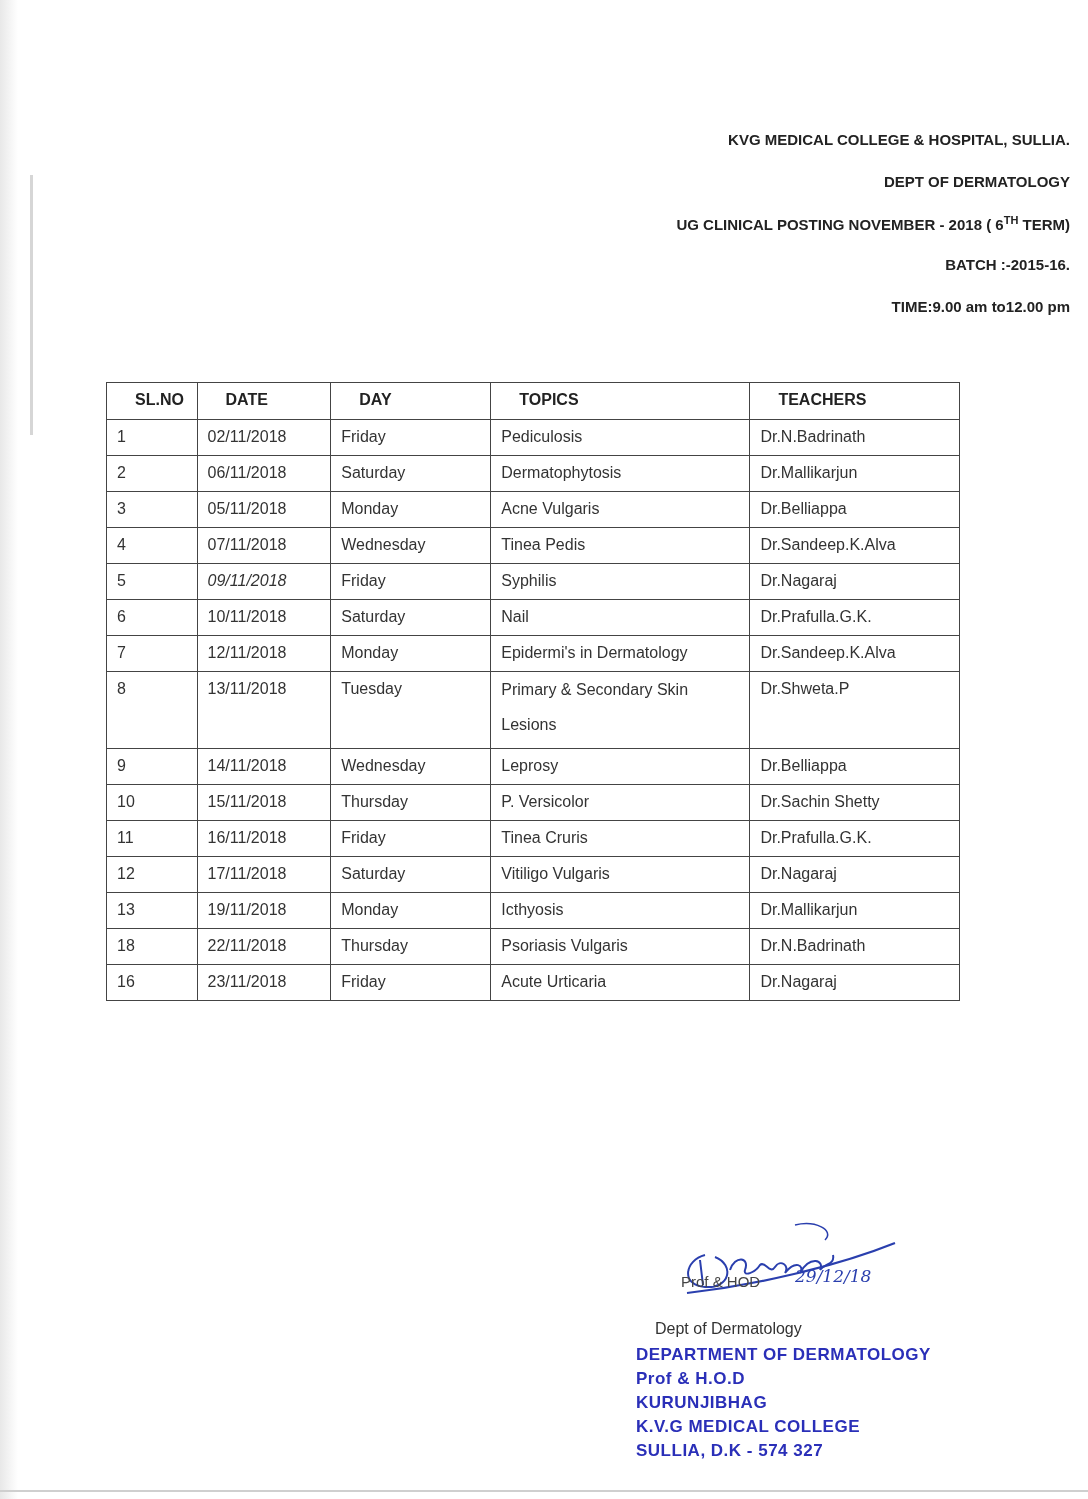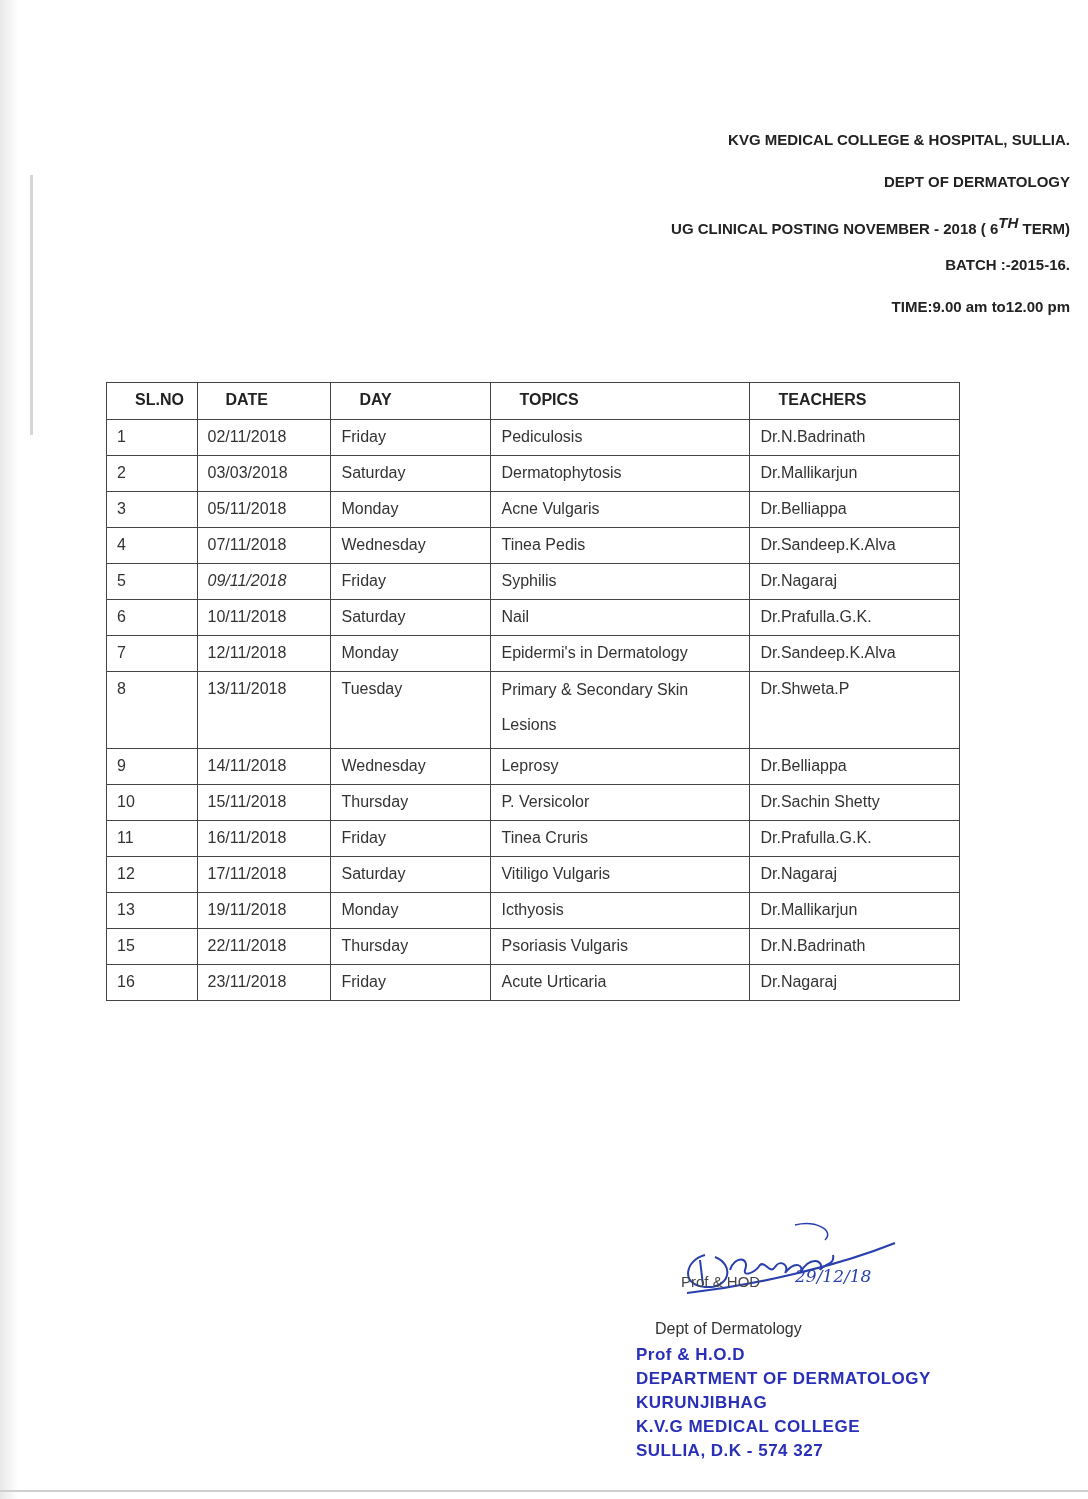--- a/index.html
+++ b/index.html
@@ -5,21 +5,21 @@
   html, body { margin:0; padding:0; }
   body {
     width:1088px; height:1499px; background:#ffffff; position:relative;
     font-family:"Liberation Sans", sans-serif; color:#222; overflow:hidden;
   }
   .scan-edge { position:absolute; left:0; top:0; width:18px; height:1499px;
     background:linear-gradient(to right, #e8e8e8, rgba(255,255,255,0)); }
   .scan-mark { position:absolute; left:30px; top:175px; width:3px; height:260px; background:#bbb; opacity:.6; }
   .heading { position:absolute; left:0; width:1070px; text-align:right; font-weight:bold;
     font-size:15px; color:#222; }
-  .heading sup { font-size:15px;font-style:italic; }
+  .heading sup { font-size:11px; }
   #h1 { top:131px; } #h2 { top:173px; } #h3 { top:214px; } #h4 { top:256px; } #h5 { top:298px; }
 
   table.sched { position:absolute; left:106px; top:382px; border-collapse:collapse;
     width:854px; font-size:16px; color:#333; }
   table.sched th, table.sched td { border:1px solid #444; text-align:left; vertical-align:top;
     padding:8px 8px 6px 10px; font-weight:normal; }
   table.sched th { font-weight:bold; color:#222; font-size:16px; height:22px;padding-left:28px; }
   table.sched td { height:21px; }
   table.sched td.lines2 { line-height:35px; padding-top:0; }
   .c1 { width:55px; } .c2 { width:108px; } .c3 { width:141px; } .c4 { width:260px; } .c5 { width:190px; }
@@ -61,21 +61,21 @@
   <tbody id="rows">
       <tr>
         <td>1</td>
         <td>02/11/2018</td>
         <td>Friday</td>
         <td>Pediculosis</td>
         <td>Dr.N.Badrinath</td>
       </tr>
       <tr>
         <td>2</td>
-        <td>03/03/2018</td>
+        <td>06/11/2018</td>
         <td>Saturday</td>
         <td>Dermatophytosis</td>
         <td>Dr.Mallikarjun</td>
       </tr>
       <tr>
         <td>3</td>
         <td>05/11/2018</td>
         <td>Monday</td>
         <td>Acne Vulgaris</td>
         <td>Dr.Belliappa</td>
@@ -144,21 +144,21 @@
         <td>Dr.Nagaraj</td>
       </tr>
       <tr>
         <td>13</td>
         <td>19/11/2018</td>
         <td>Monday</td>
         <td>Icthyosis</td>
         <td>Dr.Mallikarjun</td>
       </tr>
       <tr>
-        <td>15</td>
+        <td>18</td>
         <td>22/11/2018</td>
         <td>Thursday</td>
         <td>Psoriasis Vulgaris</td>
         <td>Dr.N.Badrinath</td>
       </tr>
       <tr>
         <td>16</td>
         <td>23/11/2018</td>
         <td>Friday</td>
         <td>Acute Urticaria</td>
@@ -171,20 +171,20 @@
   <path d="M30,40 C10,45 5,70 30,72 C55,74 60,50 40,42 M25,45 L28,70" fill="none" stroke="#2a3fae" stroke-width="2"></path>
   <path d="M55,55 C60,40 75,42 70,55 C68,62 80,58 85,50 C90,45 95,60 100,52 C105,44 115,50 110,58 C120,45 130,50 125,58 C135,40 150,45 145,55 C150,48 160,50 158,40" fill="none" stroke="#2a3fae" stroke-width="2"></path>
   <path d="M120,10 C140,5 160,15 150,25" fill="none" stroke="#2a3fae" stroke-width="1.5"></path>
   <path d="M12,78 C80,70 160,52 220,28" fill="none" stroke="#2a3fae" stroke-width="2.2"></path>
 </svg>
 <div class="prof-hod">Prof &amp; HOD</div>
 <div class="sig-date">29/12/18</div>
 <div class="dept-sign">Dept of Dermatology</div>
 
 <div class="stamp" style="color: rgb(42, 47, 184);">
+  <div>DEPARTMENT OF DERMATOLOGY</div>
   <div>Prof &amp; H.O.D</div>
-  <div>DEPARTMENT OF DERMATOLOGY</div>
   <div>KURUNJIBHAG</div>
   <div>K.V.G MEDICAL COLLEGE</div>
   <div>SULLIA, D.K - 574 327</div>
 </div>
 
 <div class="bottom-line"></div>
 
 </body></html>

